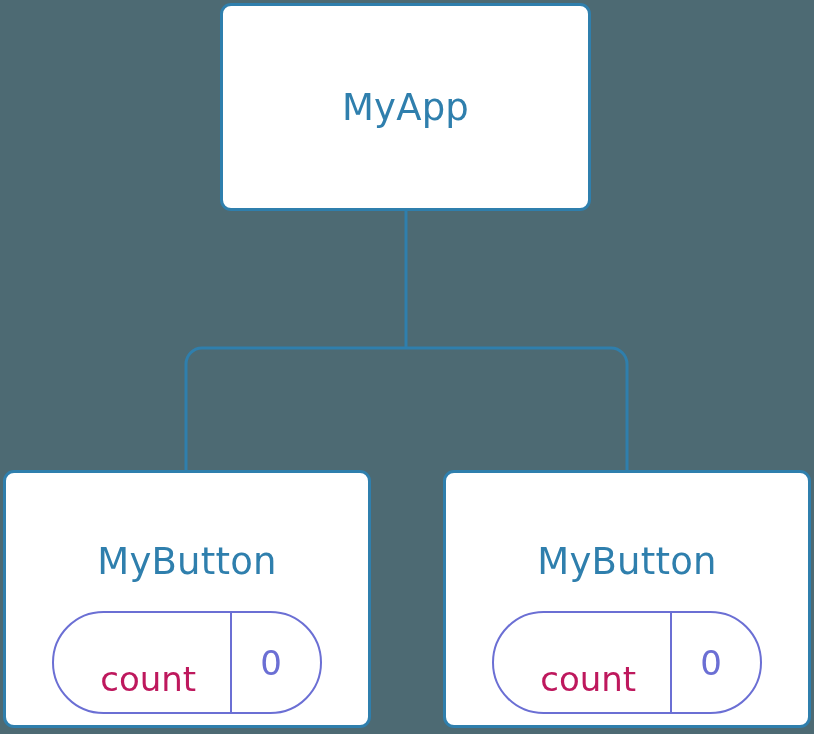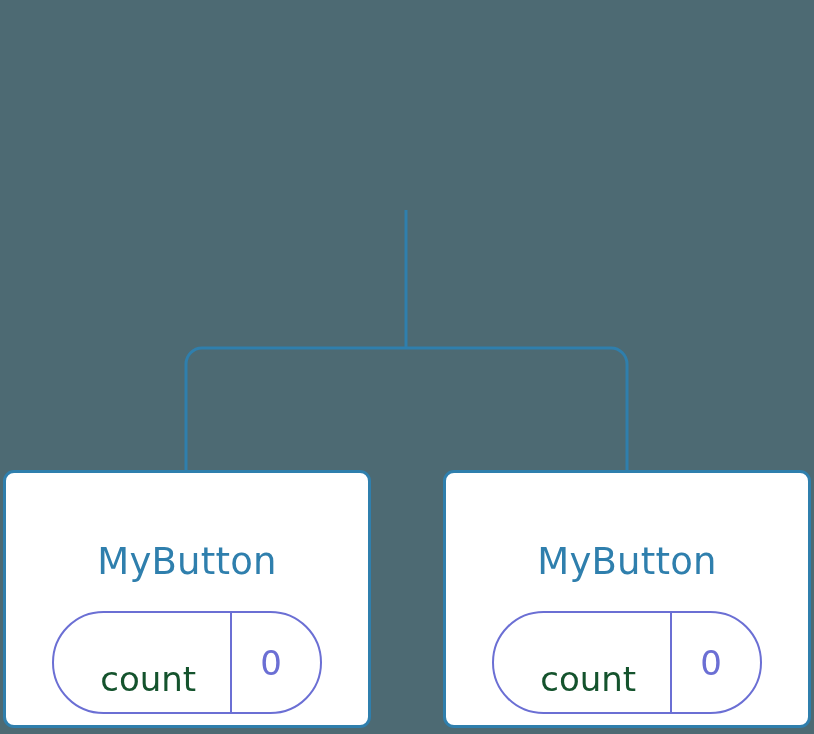--- a/index.html
+++ b/index.html
@@ -83,21 +83,21 @@
     border-radius: 52px;
     display: flex;
     align-items: stretch;
     background: transparent;
   }
   .pill-key {
     display: flex;
     align-items: center;
     justify-content: center;
     padding: 0 34px 0 46px;
-    color: #14532d;
+    color: #be185d;
     font-size: 34px;
     line-height: 1;
     white-space: nowrap;
     margin-top: 32px;
   }
   .pill-divider {
     width: 2px;
     background: #6b6fd4;
     flex: 0 0 auto;
   }
@@ -118,20 +118,23 @@
 <div id="stage">
 
   <svg id="connectors" viewBox="0 0 814 734" width="814" height="734" fill="none">
 
     <path d="M406,210 L406,348" stroke="#2f7fad" stroke-width="3" fill="none"></path>
 
     <path d="M406,348 L202,348 A16,16 0 0 0 186,364 L186,470" stroke="#2f7fad" stroke-width="3" fill="none"></path>
     <path d="M406,348 L611,348 A16,16 0 0 1 627,364 L627,470" stroke="#2f7fad" stroke-width="3" fill="none"></path>
   </svg>
 
+  <div class="node node-root">
+    <div class="node-title">MyApp</div>
+  </div>
 
   <div class="node node-child-left">
     <div class="node-title">MyButton</div>
     <div class="state-pill">
       <div class="pill-key">count</div>
       <div class="pill-divider"></div>
       <div class="pill-value">0</div>
     </div>
   </div>
 

